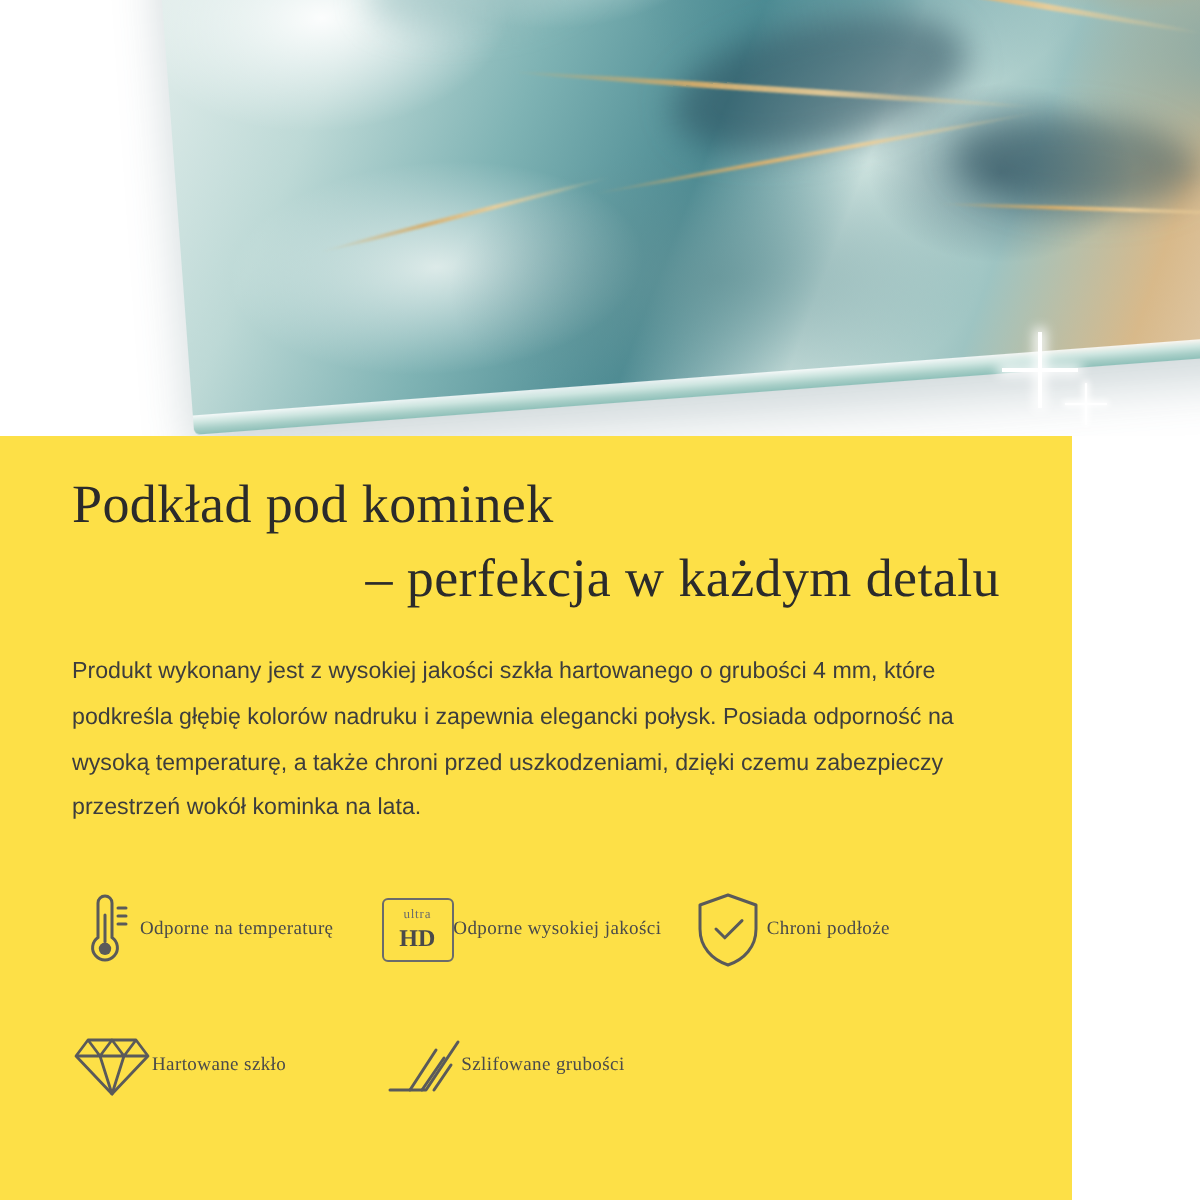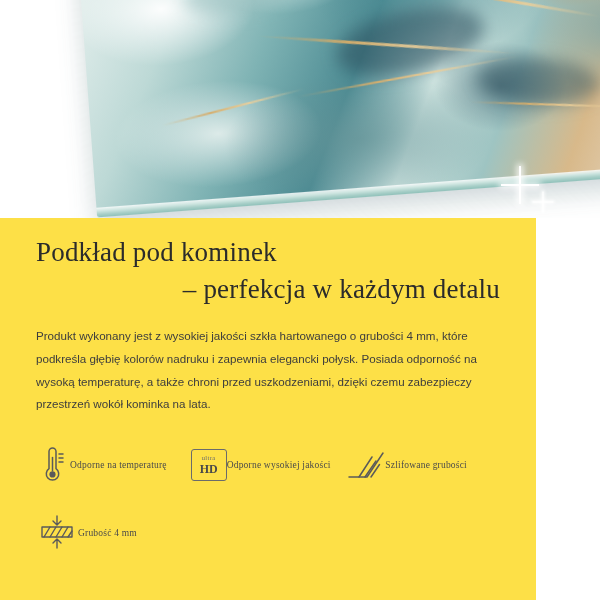--- a/index.html
+++ b/index.html
@@ -227,39 +227,46 @@
       <div class="feature">
         <div class="feature-icon">
           <div class="hd-box">
             <span class="hd-top">ultra</span>
             <span class="hd-bottom">HD</span>
           </div>
         </div>
         <div class="feature-label">Odporne wysokiej jakości</div>
       </div>
 
-
+      <div class="feature">
+        <div class="feature-icon">
+          <svg width="38" height="42" viewBox="0 0 38 42" fill="none" stroke="#5a5a5a" stroke-width="1.5" stroke-linecap="round" stroke-linejoin="round">
+            <path d="M19 3.5 33 8.5v12c0 9-6 15.4-14 18-8-2.6-14-9-14-18v-12z"></path>
+            <path d="m13 20.5 4.4 4.4L26 16.3"></path>
+          </svg>
+        </div>
+        <div class="feature-label">Chroni podłoże</div>
+      </div>
+
+      <div class="feature">
+        <div class="feature-icon">
+          <svg width="40" height="36" viewBox="0 0 40 36" fill="none" stroke="#5a5a5a" stroke-width="1.4" stroke-linejoin="round">
+            <path d="M8 5h24l6 8-18 19L2 13z"></path>
+            <path d="M8 5l6 8h12l6-8M2 13h36M20 32 14 13l6-8 6 8-6 19z"></path>
+          </svg>
+        </div>
+        <div class="feature-label">Hartowane szkło</div>
+      </div>
 
       <div class="feature">
         <div class="feature-icon">
           <svg width="40" height="34" viewBox="0 0 40 34" fill="none" stroke="#5a5a5a" stroke-width="1.5" stroke-linecap="round" stroke-linejoin="round">
             <path d="M4 29h18L38 5"></path>
             <path d="M14 29 27 9M20 29 31 13M26 29 34.5 16.5"></path>
           </svg>
         </div>
         <div class="feature-label">Szlifowane grubości</div>
       </div>
 
-      <div class="feature">
-        <div class="feature-icon">
-          <svg width="42" height="38" viewBox="0 0 42 38" fill="none" stroke="#5a5a5a" stroke-width="1.4" stroke-linecap="round" stroke-linejoin="round">
-            <path d="M21 2v8M17 7l4 4 4-4"></path>
-            <rect x="6" y="13" width="30" height="10"></rect>
-            <path d="M8 23 14 13M14 23 20 13M20 23 26 13M26 23 32 13M32 23 36 17"></path>
-            <path d="M21 34v-8M17 29l4-4 4 4"></path>
-          </svg>
-        </div>
-        <div class="feature-label">Grubość 4 mm</div>
-      </div>
 
     </div>
   </div>
 </div>
 
 </body></html>

